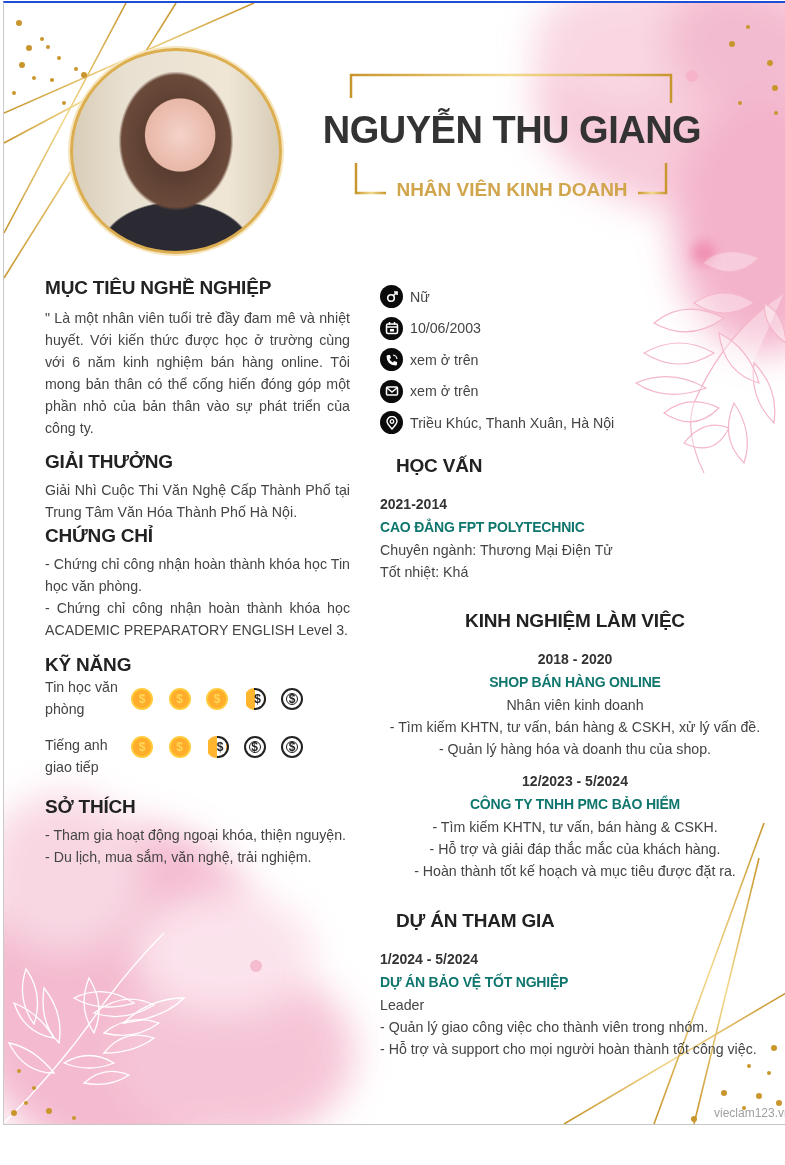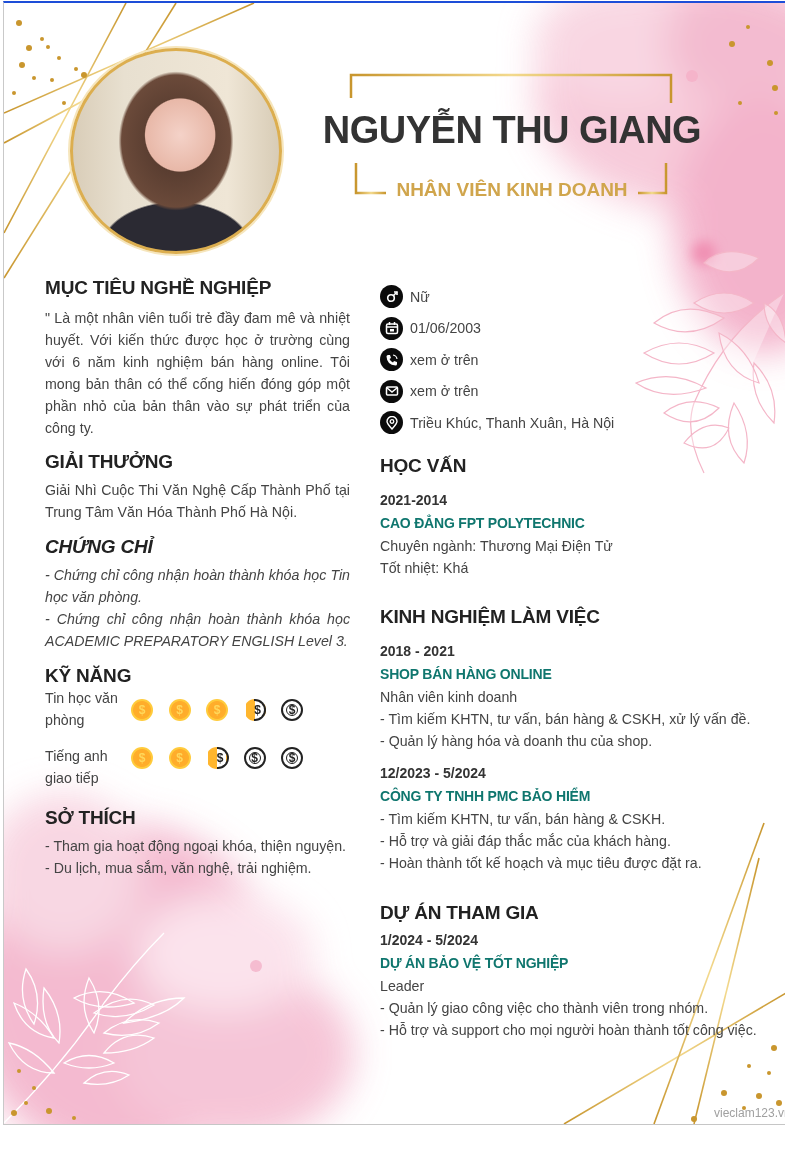--- a/index.html
+++ b/index.html
@@ -21,21 +21,21 @@
   .role { position:absolute; left:380px; top:176px; width:256px; text-align:center;
           font-size:19px; font-weight:bold; color:#d0a54c; }
   .left { position:absolute; left:41px; top:274px; width:305px; }
   .right { position:absolute; left:376px; top:278px; width:390px; }
   h2 { margin:0; font-size:19px; font-weight:bold; color:#222; text-transform:uppercase; letter-spacing:-0.2px; }
   .p { font-size:14.2px; line-height:22px; color:#444; text-align:justify; }
   .sec { margin-top:10px; }
   .contact-row { display:flex; align-items:center; height:31.5px; font-size:14.2px; color:#444; }
   .cicon { width:23px; height:23px; border-radius:50%; background:#0b0b0b; color:#fff; display:flex;
            align-items:center; justify-content:center; margin-right:7px; flex:none; }
-  .rh { font-size:19px; font-weight:bold; color:#222; margin:0; }
+  .rh { font-size:19px; font-weight:bold; color:#222; margin:16px; }
   .date { font-size:14px; font-weight:bold; color:#333; line-height:22px; }
   .org { font-size:14px; font-weight:bold; color:#0f766e; line-height:24px; text-transform:uppercase; letter-spacing:-0.2px; }
   .line { font-size:14.2px; color:#444; line-height:22px; white-space:nowrap; }
   .skill { display:flex; align-items:flex-start; margin-top:4px; }
   .skill-name { width:86px; font-size:14.2px; line-height:22px; color:#444; }
   .coins { display:flex; margin-top:2px; }
   .coin { width:22px; height:22px; border-radius:50%; margin-right:15.5px; position:relative; box-sizing:border-box; }
   .coin.full { background:radial-gradient(circle at 50% 50%, #ffa928 0%, #ffae2b 55%, #ffca3a 60%, #ffd24a 100%); }
   .coin.empty { background:#fff; border:2.5px solid #222; }
   .coin.empty::after { content:""; position:absolute; left:3px; top:3px; right:3px; bottom:3px; border-radius:50%; border:1.5px solid #222; }
@@ -176,21 +176,21 @@
     <section>
       <h2>MỤC TIÊU NGHỀ NGHIỆP</h2>
       <div class="p" style="margin-top:8px;">" Là một nhân viên tuổi trẻ đầy đam mê và nhiệt huyết. Với kiến thức được học ở trường cùng với 6 năm kinh nghiệm bán hàng online. Tôi mong bản thân có thể cống hiến đóng góp một phần nhỏ của bản thân vào sự phát triển của công ty.</div>
     </section>
 
     <section class="sec" style="margin-top:12px;">
       <h2>GIẢI THƯỞNG</h2>
       <div class="p" style="margin-top:6px;">Giải Nhì Cuộc Thi Văn Nghệ Cấp Thành Phố tại Trung Tâm Văn Hóa Thành Phố Hà Nội.</div>
     </section>
 
-    <section class="sec" style="margin-top:13px;font-style:italic;">
+    <section class="sec" style="margin-top:2px;">
       <h2>CHỨNG CHỈ</h2>
       <div class="p" style="margin-top:6px;">- Chứng chỉ công nhận hoàn thành khóa học Tin học văn phòng.</div>
       <div class="p" style="margin-top:0;">- Chứng chỉ công nhận hoàn thành khóa học ACADEMIC PREPARATORY ENGLISH Level 3.</div>
     </section>
 
     <section class="sec" style="margin-top:13px;">
       <h2>KỸ NĂNG</h2>
       <div class="skill" style="margin-top:0;align-items:center;">
         <div class="skill-name">Tin học văn phòng</div>
         <div class="coins">
@@ -255,21 +255,21 @@
       <div class="contact-row">
         <span class="cicon">
           <svg width="14" height="14" viewBox="0 0 14 14">
               <rect x="1.5" y="3" width="11" height="9.5" rx="1.5" stroke="#fff" stroke-width="1.5" fill="none"></rect>
               <line x1="1.5" y1="6" x2="12.5" y2="6" stroke="#fff" stroke-width="1.5"></line>
               <line x1="4.5" y1="1" x2="4.5" y2="4" stroke="#fff" stroke-width="1.5"></line>
               <line x1="9.5" y1="1" x2="9.5" y2="4" stroke="#fff" stroke-width="1.5"></line>
               <rect x="5" y="8" width="4" height="2.5" fill="#fff"></rect>
             </svg>
         </span>
-        <span>01/06/2003</span>
+        <span>10/06/2003</span>
       </div>
       <div class="contact-row">
         <span class="cicon">
           <svg width="14" height="14" viewBox="0 0 14 14">
               <path d="M3 2 L5 2 L6 5 L4.5 6 Q5.5 8.5 8 9.5 L9 8 L12 9 L12 11 Q12 12.5 10.5 12.5 Q2 12 1.5 3.5 Q1.5 2 3 2z" fill="#fff"></path>
               <path d="M8 2 Q11.5 2.5 12 6" stroke="#fff" stroke-width="1.2" fill="none"></path>
             </svg>
         </span>
         <span>xem ở trên</span>
       </div>
@@ -294,24 +294,24 @@
     </div>
 
     <section style="margin-top:16px;">
       <h2 class="rh">HỌC VẤN</h2>
       <div class="date" style="margin-top:12px;">2021-2014</div>
       <div class="org">CAO ĐẲNG FPT POLYTECHNIC</div>
       <div class="line">Chuyên ngành: Thương Mại Điện Tử</div>
       <div class="line">Tốt nhiệt: Khá</div>
     </section>
 
-    <section style="margin-top:27px;">
+    <section style="margin-top:27px;text-align:center;">
       <h2 class="rh">KINH NGHIỆM LÀM VIỆC</h2>
       <div>
-        <div class="date" style="margin-top:12px;">2018 - 2021</div>
+        <div class="date" style="margin-top:12px;">2018 - 2020</div>
         <div class="org">SHOP BÁN HÀNG ONLINE</div>
         <div class="line">Nhân viên kinh doanh</div>
         <div class="line">- Tìm kiếm KHTN, tư vấn, bán hàng &amp; CSKH, xử lý vấn đề.</div>
         <div class="line">- Quản lý hàng hóa và doanh thu của shop.</div>
       </div>
       <div>
         <div class="date" style="margin-top:10px;">12/2023 - 5/2024</div>
         <div class="org">CÔNG TY TNHH PMC BẢO HIỂM</div>
         <div class="line">- Tìm kiếm KHTN, tư vấn, bán hàng &amp; CSKH.</div>
         <div class="line">- Hỗ trợ và giải đáp thắc mắc của khách hàng.</div>

